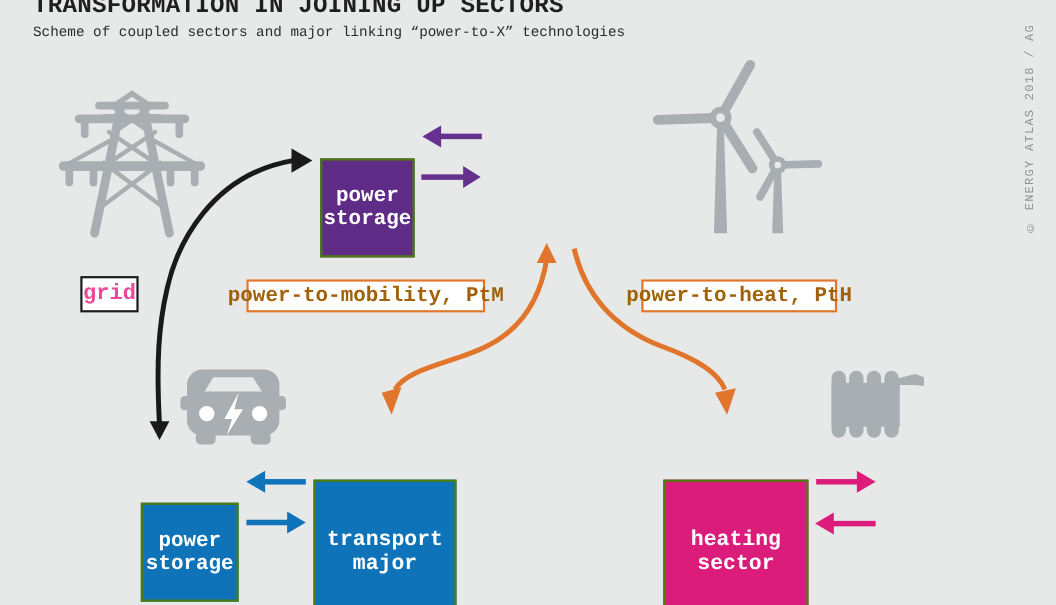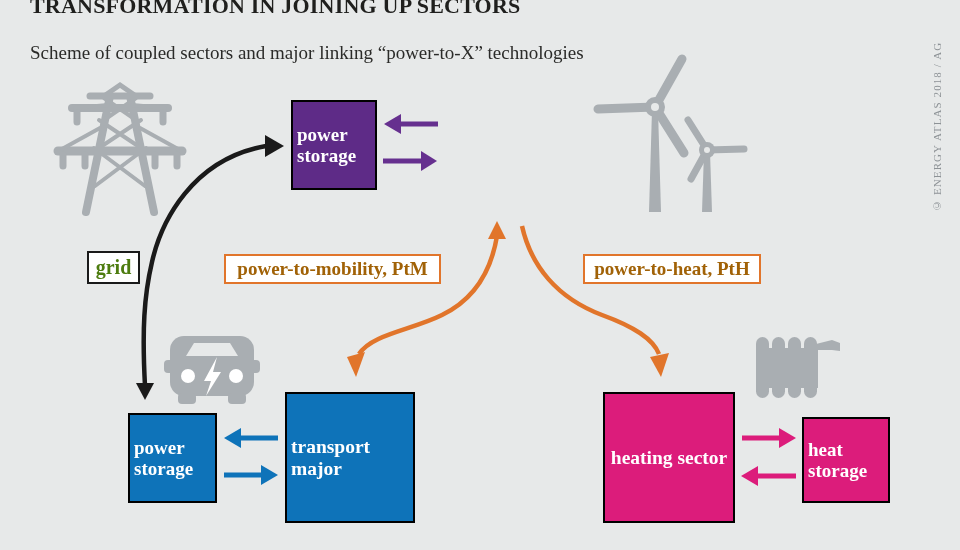--- a/index.html
+++ b/index.html
@@ -1,33 +1,33 @@
 <!DOCTYPE html>
 <html><head>
 <meta charset="utf-8">
 <style>
   html,body{margin:0;padding:0;background:#e7e9e9;}
   .canvas{position:relative;width:960px;height:550px;background:#e7e9e9;overflow:hidden;
-          font-family:Liberation Serif, serif;}
+          font-family:Liberation Mono, monospace;}
   .title{position:absolute;left:30px;top:-7px;font-size:22px;font-weight:bold;
          color:#1f1f1d;letter-spacing:.2px;white-space:nowrap;}
-  .subtitle{position:absolute;left:30px;top:22px;font-size:19px;color:#2b2b29;white-space:nowrap;margin-top:20px;}
+  .subtitle{position:absolute;left:30px;top:22px;font-size:13px;color:#2b2b29;white-space:nowrap;}
   .credit{position:absolute;left:931px;top:-20px;height:232px;width:16px;
           writing-mode:vertical-rl;transform:rotate(180deg);
           font-size:11px;letter-spacing:1.1px;color:#8d9296;white-space:nowrap;}
   .overlay{position:absolute;left:0;top:0;pointer-events:none;}
-  .node{position:absolute;display:flex;align-items:center;justify-content:center;
+  .node{position:absolute;display:flex;align-items:center;justify-content:center;text-align:center;
         color:#fff;font-weight:bold;font-size:19.5px;line-height:1.12;box-sizing:border-box;
-        border:2px solid #000000;padding:4px;}
+        border:2px solid #4d7c0f;padding:4px;margin-top:44px;}
   .node.purple{background:#5e2b87;}
   .node.blue{background:#0e73b9;}
   .node.pink{background:#dc1c7b;}
   .tag{position:absolute;display:flex;align-items:center;justify-content:center;background:#fff;
        font-weight:bold;box-sizing:border-box;white-space:nowrap;}
-  .tag.grid{border:2.5px solid #1a1a1a;color:#4d7c0f;font-size:20px;margin-left:14px;}
+  .tag.grid{border:2.5px solid #1a1a1a;color:#ec4899;font-size:20px;}
   .tag.orange{border:2px solid #e1752b;color:#a16207;font-size:19px;}
 </style>
 </head>
 <body>
 
 <div class="canvas">
 
   <div class="title">TRANSFORMATION IN JOINING UP SECTORS</div>
   <div class="subtitle">Scheme of coupled sectors and major linking “power-to-X” technologies</div>
   <div class="credit">© ENERGY ATLAS 2018 / AG</div>
@@ -124,19 +124,18 @@
       <polygon points="796,438 779,428 779,448"></polygon>
       <rect x="757" y="473.5" width="39" height="5"></rect>
       <polygon points="741,476 758,466 758,486"></polygon>
     </g>
   </svg>
 
   <div class="node purple" style="left:291px;top:100px;width:86px;height:90px;font-size:19px;">power storage</div>
   <div class="node blue" style="left:128px;top:413px;width:89px;height:90px;font-size:19px;">power storage</div>
   <div class="node blue" style="left:285px;top:392px;width:130px;height:131px;">transport major</div>
   <div class="node pink" style="left:603px;top:392px;width:132px;height:131px;">heating sector</div>
-  <div class="node pink" style="left:802px;top:417px;width:88px;height:86px;font-size:19px;">heat storage</div>
 
   <div class="tag grid" style="left:73px;top:251px;width:53px;height:33px;">grid</div>
   <div class="tag orange" style="left:224px;top:254px;width:217px;height:30px;">power-to-mobility, PtM</div>
   <div class="tag orange" style="left:583px;top:254px;width:178px;height:30px;">power-to-heat, PtH</div>
 
 </div>
 
 </body></html>

